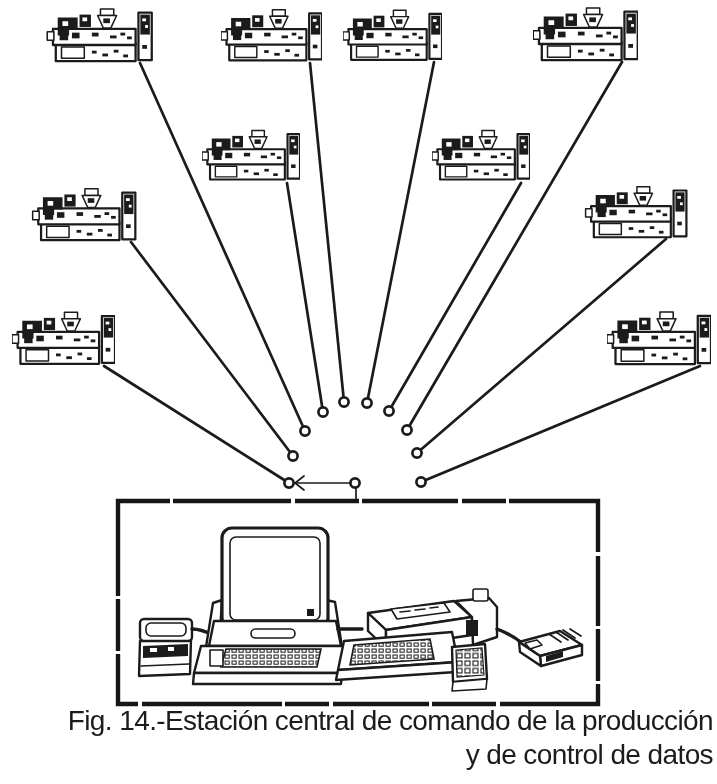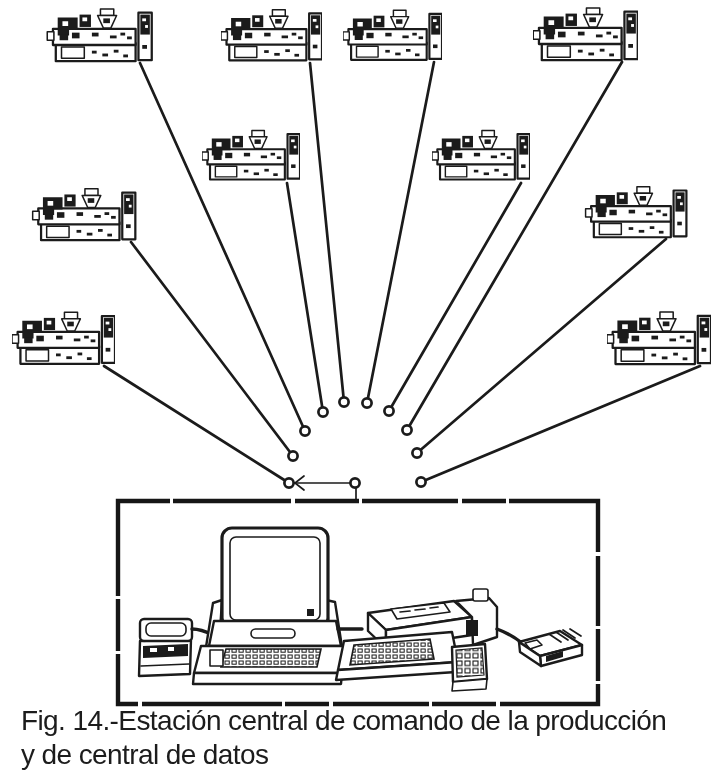--- a/index.html
+++ b/index.html
@@ -12,21 +12,21 @@
   .ink{fill:#1b1b1b;stroke:none;}
   .paper{fill:#ffffff;stroke:none;}
   .out{fill:#ffffff;stroke:#1b1b1b;stroke-linejoin:round;}
   .sw1{stroke-width:1.6;}
   .sw2{stroke-width:2.4;}
   .thin{stroke:#1b1b1b;stroke-width:1.7;fill:none;stroke-linecap:round;}
   .cable{stroke:#1b1b1b;stroke-width:3.4;fill:none;stroke-linecap:round;}
   .station-box{fill:none;stroke:#161616;stroke-width:4.4;
                stroke-dasharray:52 3 118 4 64 3 96 4 44 3 140 4 70 3;}
   .caption{position:absolute;left:21px;top:704px;width:692px;color:#1c1c1c;
-           font-size:28px;line-height:34px;letter-spacing:-0.6px;}
+           font-size:28px;line-height:34px;letter-spacing:-0.6px;text-align:right;}
 </style>
 </head>
 <body>
 
 <div class="stage">
 
   <svg class="diagram-svg" width="717" height="710" viewBox="0 0 717 710" xmlns="http://www.w3.org/2000/svg">
     <defs>
       <pattern id="keys" width="7" height="6" patternUnits="userSpaceOnUse">
         <rect width="7" height="6" fill="#ffffff"></rect>
@@ -172,15 +172,15 @@
         <path class="out sw1" d="M525,643 L537,640 L542,645 L530,649 Z"></path>
         <path class="out sw2" d="M540,656 L582,645 L582,655 L541,666 Z"></path>
         <path class="ink" d="M546,656 L563,651 L563,657 L546,662 Z"></path>
         <path class="out sw2" d="M519,642 L540,656 L541,666 L520,652 Z"></path>
       </g>
     </g>
   </svg>
 
   <div class="caption">
     <div>Fig. 14.-Estación central de comando de la producción</div>
-    <div>y de central de datos</div>
+    <div>y de control de datos</div>
   </div>
 </div>
 
 </body></html>

